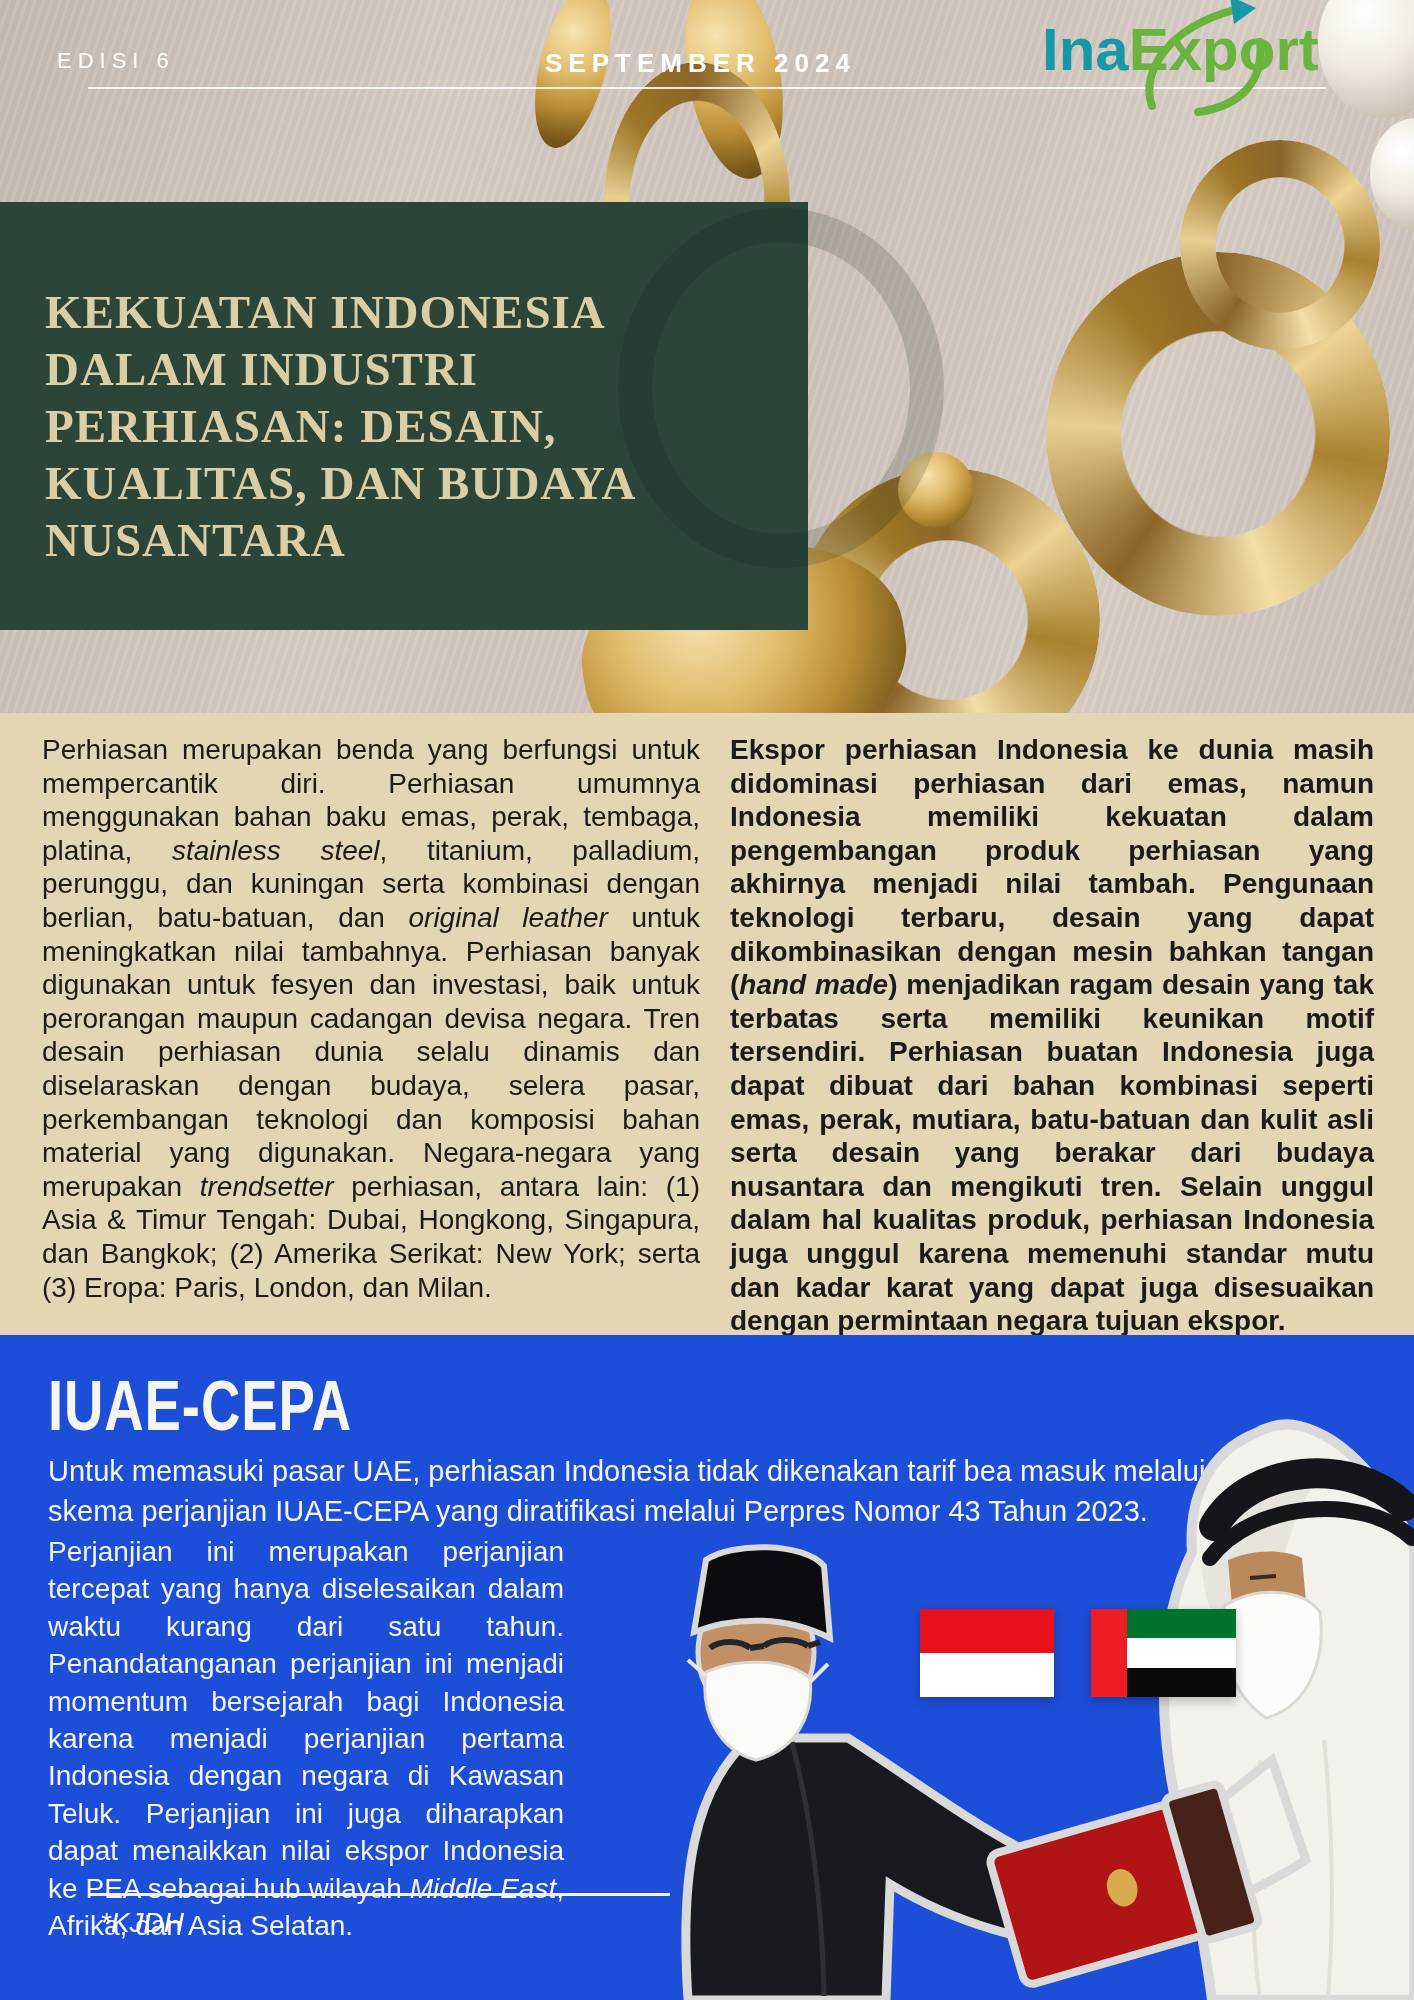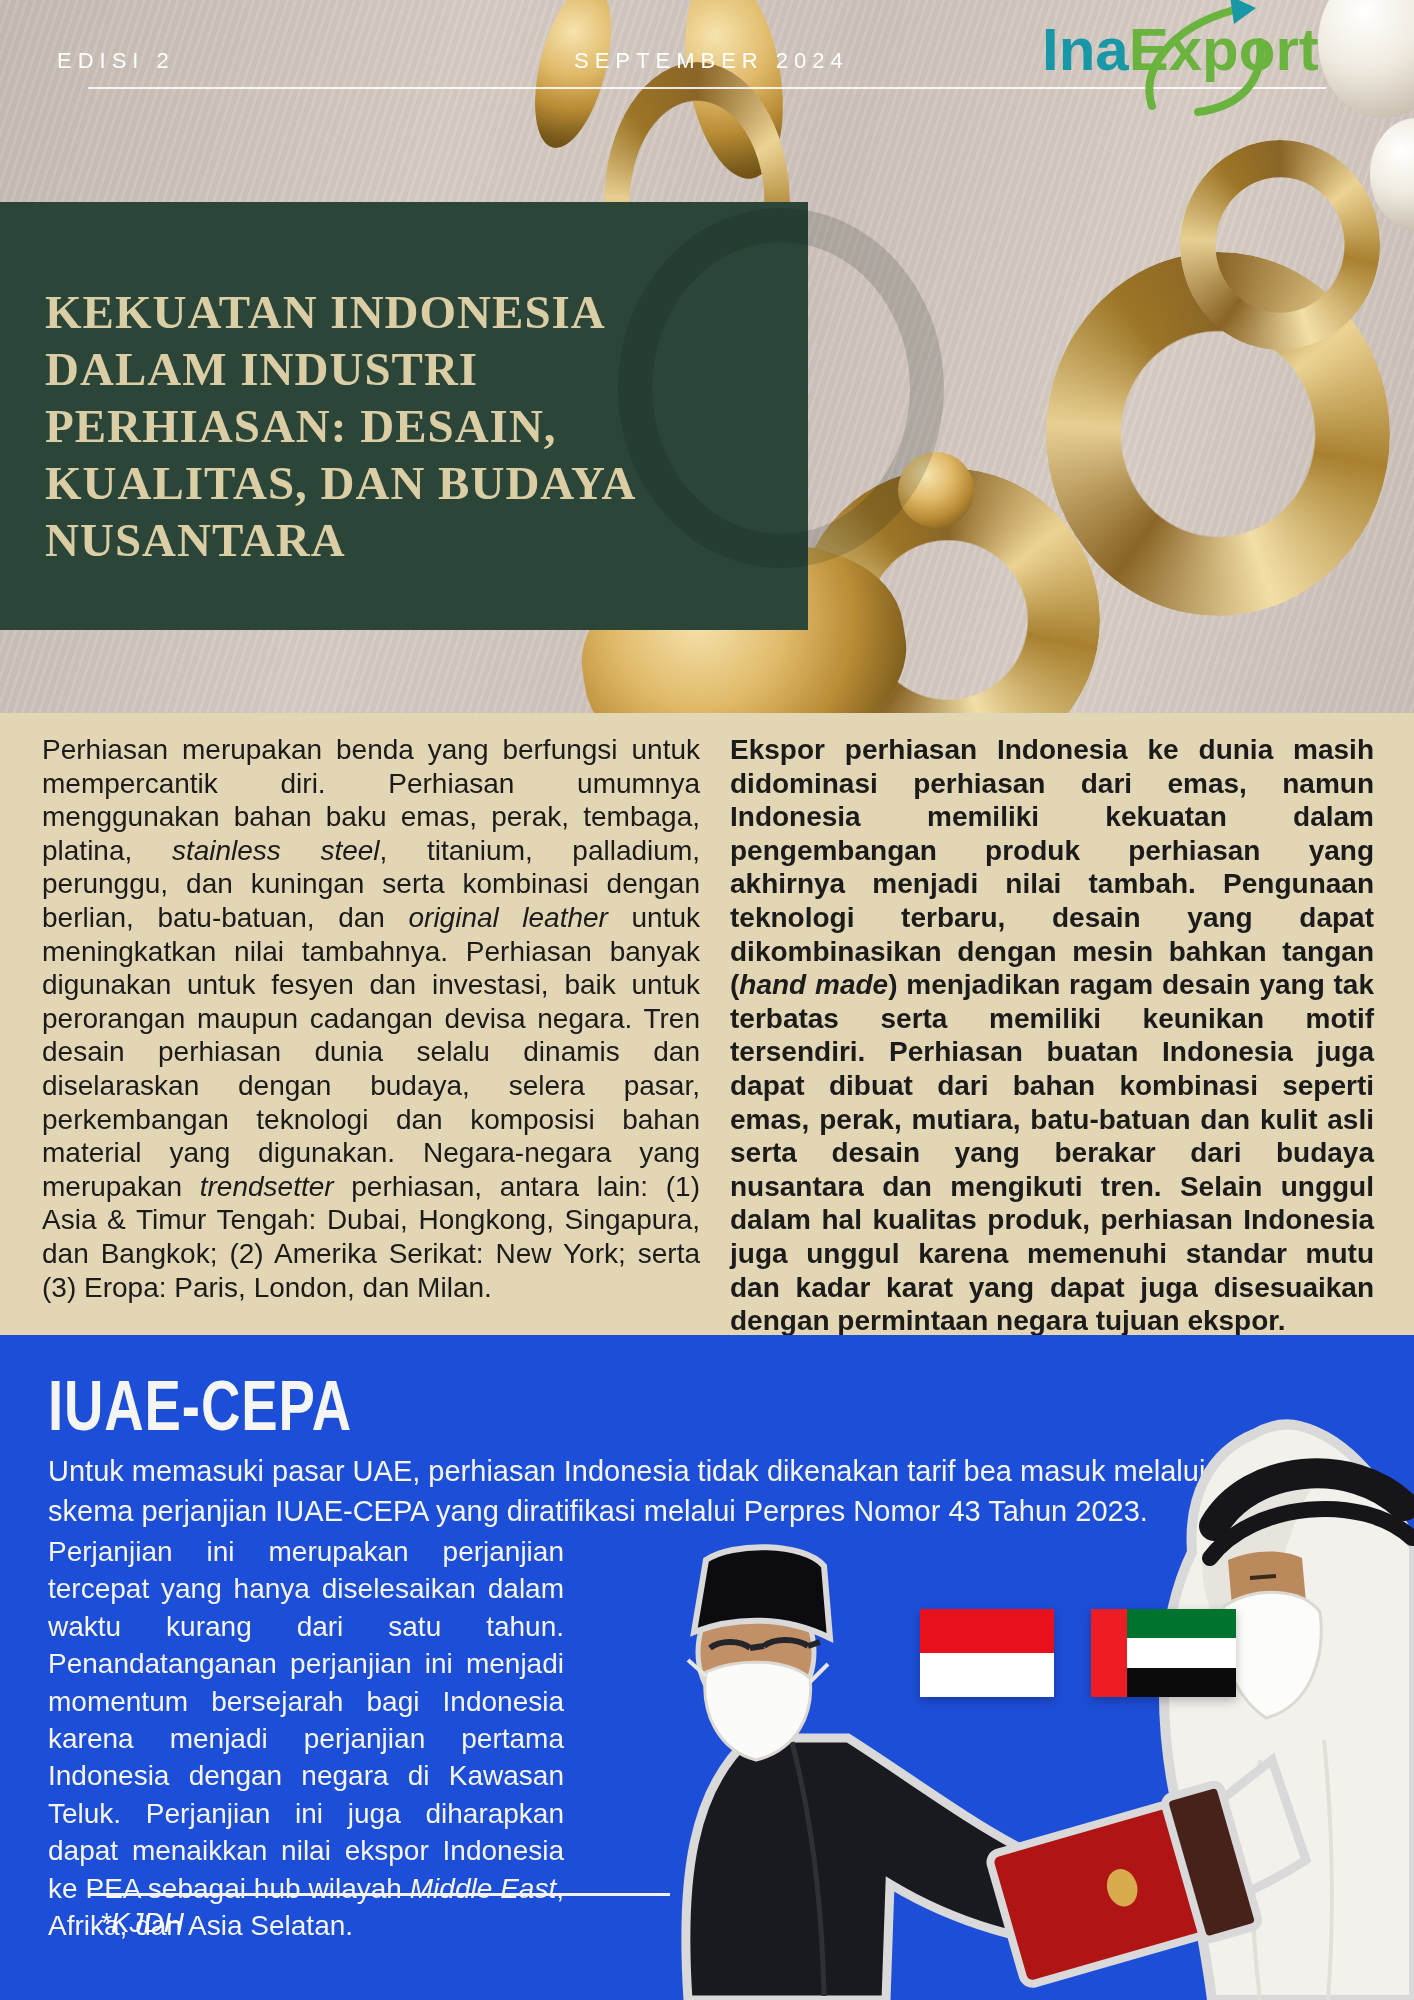--- a/index.html
+++ b/index.html
@@ -25,21 +25,21 @@
   .ring-big{left:1046px;top:252px;width:344px;height:364px;--hole:56%;}
   .ring-big2{left:1180px;top:140px;width:200px;height:210px;--hole:64%;}
   .ring-low{left:796px;top:468px;width:304px;height:304px;--hole:52%;}
   .knot{position:absolute;left:582px;top:548px;width:324px;height:214px;border-radius:46%;transform:rotate(-9deg);}
   .disc{position:absolute;left:898px;top:452px;width:76px;height:76px;border-radius:50%;}
   .pearl-1{left:1318px;top:-34px;width:132px;height:152px;}
   .pearl-2{left:1370px;top:118px;width:92px;height:112px;}
 
   .hero-header{position:absolute;left:0;top:0;width:100%;z-index:6;}
   .edition{position:absolute;left:57px;top:48px;color:#fff;font-size:22px;letter-spacing:6px;font-weight:400;}
-  .issue-date{position:absolute;left:545px;top:48px;color:#fff;font-size:22px;letter-spacing:6px;font-weight:400;margin-left:29px;}
+  .issue-date{position:absolute;left:545px;top:48px;color:#fff;font-size:26px;letter-spacing:6px;font-weight:700;}
   .header-rule{position:absolute;left:88px;top:87px;width:1238px;height:2px;background:rgba(255,255,255,.85);}
 
   .logo{position:absolute;left:1042px;top:10px;height:86px;z-index:7;font-weight:700;font-size:60px;line-height:80px;white-space:nowrap;}
   .logo .p1{color:#1898a6;}
   .logo .p2{color:#6ab33f;}
   .logo svg{position:absolute;left:96px;top:-16px;overflow:visible;}
 
   .title-box{position:absolute;left:0;top:202px;width:808px;height:428px;background:#2b4539;z-index:4;}
   .faint-ring{position:absolute;left:618px;top:208px;width:258px;height:292px;border:34px solid rgba(8,26,18,.16);
               border-radius:50%;z-index:5;}
@@ -98,21 +98,21 @@
     <div class="title-box">
       <h1 class="hero-title" style="margin:0;">KEKUATAN INDONESIA
 DALAM INDUSTRI
 PERHIASAN: DESAIN,
 KUALITAS, DAN BUDAYA
 NUSANTARA</h1>
     </div>
     <div class="faint-ring"></div>
 
     <div class="hero-header">
-      <span class="edition">EDISI 2</span>
+      <span class="edition">EDISI 6</span>
       <span class="issue-date">SEPTEMBER 2024</span>
       <div class="header-rule"></div>
       <div class="logo">
         <span class="p1">Ina</span><span class="p2">Export</span>
         <svg width="130" height="120" viewBox="0 0 130 120">
           <path d="M14,112 C2,78 30,34 96,16" fill="none" stroke="#6ab33f" stroke-width="8" stroke-linecap="round"></path>
           <path d="M60,118 C104,112 126,86 122,48" fill="none" stroke="#6ab33f" stroke-width="8" stroke-linecap="round"></path>
           <polygon points="92,2 118,14 96,30" fill="#1898a6"></polygon>
         </svg>
       </div>

